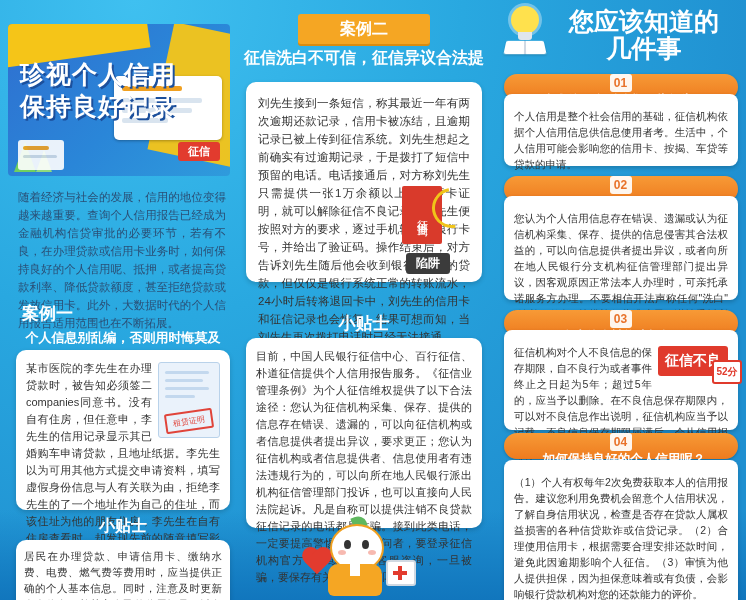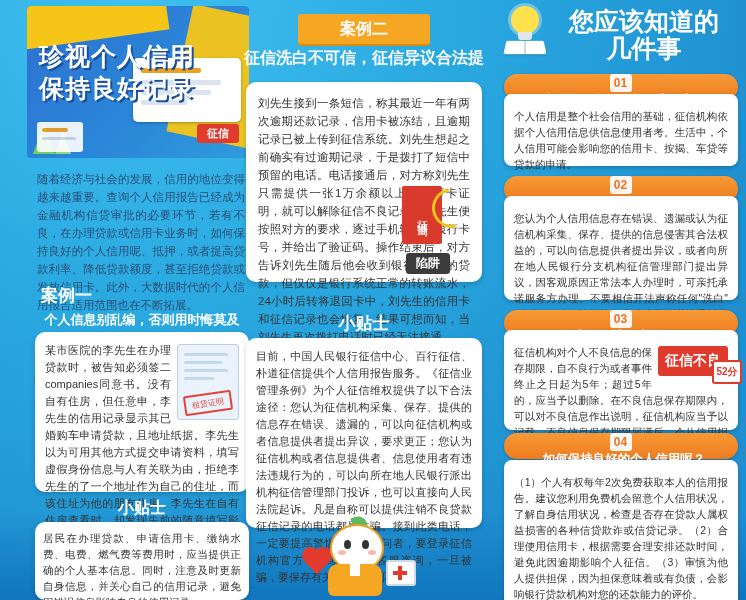--- a/index.html
+++ b/index.html
@@ -20,21 +20,21 @@
     content:"";position:absolute;left:0;right:0;bottom:0;height:90px;
     background:linear-gradient(transparent,#1176bd);
   }
   
   .card{
     position:absolute;background:#ffffff;border-radius:10px;
     box-shadow:0 2px 5px rgba(0,0,0,.18);
   }
   .col{position:absolute;}
   
-  #left{left:8px;top:6px;width:222px;margin-left:19px;}
+  #left{left:8px;top:24px;width:222px;}
   .poster{
     position:relative;width:222px;height:152px;border-radius:4px;overflow:hidden;
     background:linear-gradient(135deg,#2f6fd0 0%,#2a86d8 55%,#2f9bdc 100%);
   }
   .poster .ybar{
     position:absolute;left:0;top:0;width:100%;height:100%;
   }
   .poster .yb1{position:absolute;left:-10px;top:-12px;width:150px;height:46px;background:#f5c518;transform:rotate(-8deg);}
   .poster .yb2{position:absolute;right:-20px;top:6px;width:90px;height:130px;background:#f5c518;transform:rotate(12deg);opacity:.95;}
   .poster .wcard{position:absolute;right:8px;top:52px;width:108px;height:64px;background:#fff;border-radius:5px;box-shadow:0 1px 3px rgba(0,0,0,.3);}

